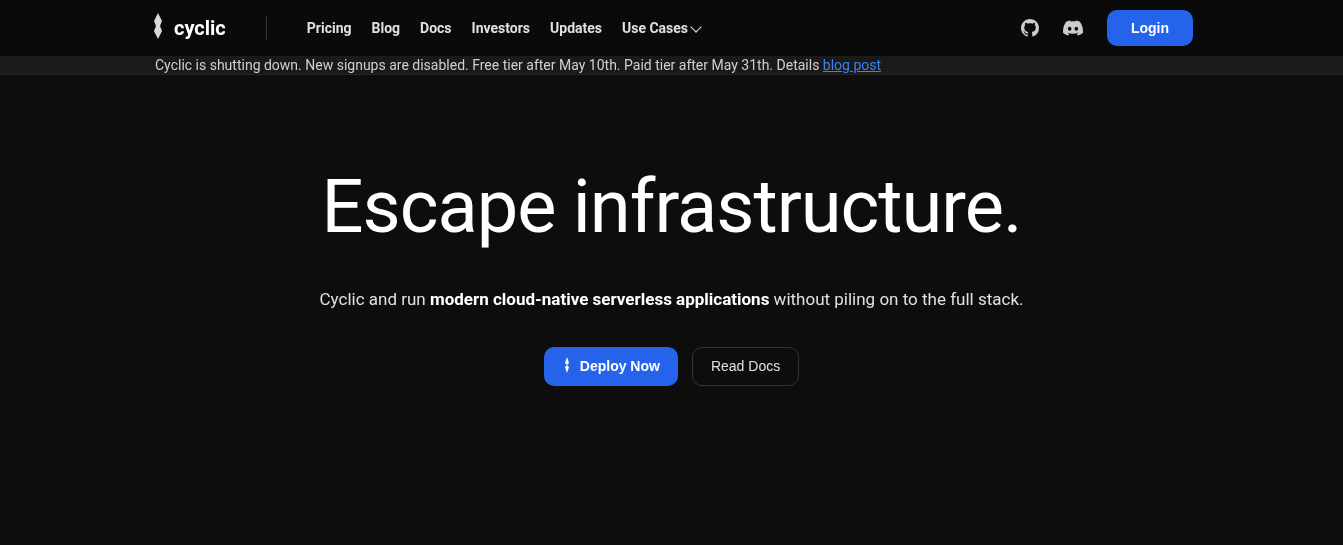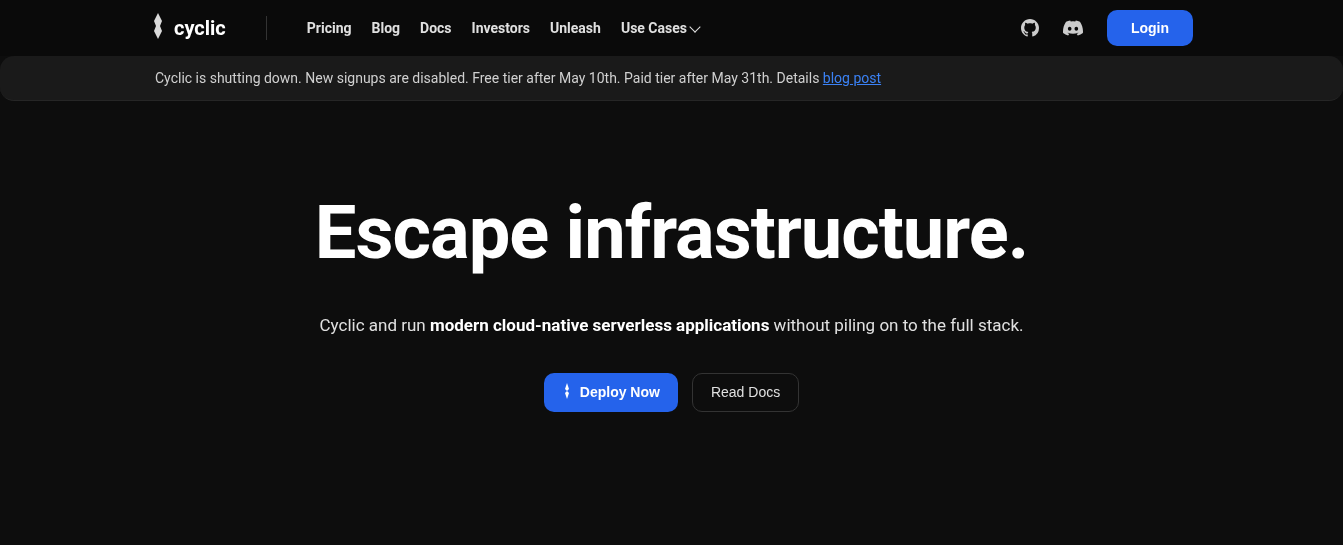--- a/index.html
+++ b/index.html
@@ -84,26 +84,25 @@
       color: #ffffff;
       border: none;
       padding: 10px 24px;
       border-radius: 10px;
       font-size: 14px;
       font-weight: 600;
       cursor: pointer;
     }
     .banner {
       background-color: #1a1a1a;
-      padding: 14px 0;
+      padding: 1px 0;
       text-align: left;
       font-size: 14px;
       color: #d0d0d0;
       border-bottom: 1px solid #262626;
-      border-radius: 14px;
     }
     .banner-inner {
       padding: 0 155px;
     }
     .banner a {
       color: #3b82f6;
       text-decoration: underline;
       cursor: pointer;
     }
     .hero {
@@ -115,21 +114,21 @@
       border: 1px solid #333;
       border-radius: 20px;
       padding: 7px 18px;
       color: #3b82f6;
       font-size: 14px;
       cursor: pointer;
       margin-bottom: 44px;
     }
     .hero-title {
       font-size: 74px;
-      font-weight: 700;
+      font-weight: 400;
       line-height: 1.13;
       letter-spacing: -1px;
       margin-bottom: 40px;
     }
     .hero-subtitle {
       font-size: 17px;
       color: #e0e0e0;
       margin-bottom: 38px;
     }
     .hero-subtitle strong {
@@ -180,21 +179,21 @@
           </svg>
       </span>
       <span class="logo-text">cyclic</span>
     </div>
     <div class="divider"></div>
     <nav class="nav">
       <a class="nav-item">Pricing</a>
       <a class="nav-item">Blog</a>
       <a class="nav-item">Docs</a>
       <a class="nav-item">Investors</a>
-      <a class="nav-item">Unleash</a>
+      <a class="nav-item">Updates</a>
       <a class="nav-item dropdown">
         <span>Use Cases</span>
         <span class="chevron"></span>
       </a>
     </nav>
   </div>
   <div class="header-right">
     <a class="icon-btn">
       <svg width="18" height="18" viewBox="0 0 16 16" fill="currentColor">
           <path d="M8 0C3.58 0 0 3.58 0 8c0 3.54 2.29 6.53 5.47 7.59.4.07.55-.17.55-.38 0-.19-.01-.82-.01-1.49-2.01.37-2.53-.49-2.69-.94-.09-.23-.48-.94-.82-1.13-.28-.15-.68-.52-.01-.53.63-.01 1.08.58 1.23.82.72 1.21 1.87.87 2.33.66.07-.52.28-.87.51-1.07-1.78-.2-3.64-.89-3.64-3.95 0-.87.31-1.59.82-2.15-.08-.2-.36-1.02.08-2.12 0 0 .67-.21 2.2.82.64-.18 1.32-.27 2-.27.68 0 1.36.09 2 .27 1.53-1.04 2.2-.82 2.2-.82.44 1.1.16 1.92.08 2.12.51.56.82 1.27.82 2.15 0 3.07-1.87 3.75-3.65 3.95.29.25.54.73.54 1.48 0 1.07-.01 1.93-.01 2.2 0 .21.15.46.55.38A8.013 8.013 0 0016 8c0-4.42-3.58-8-8-8z"></path>

